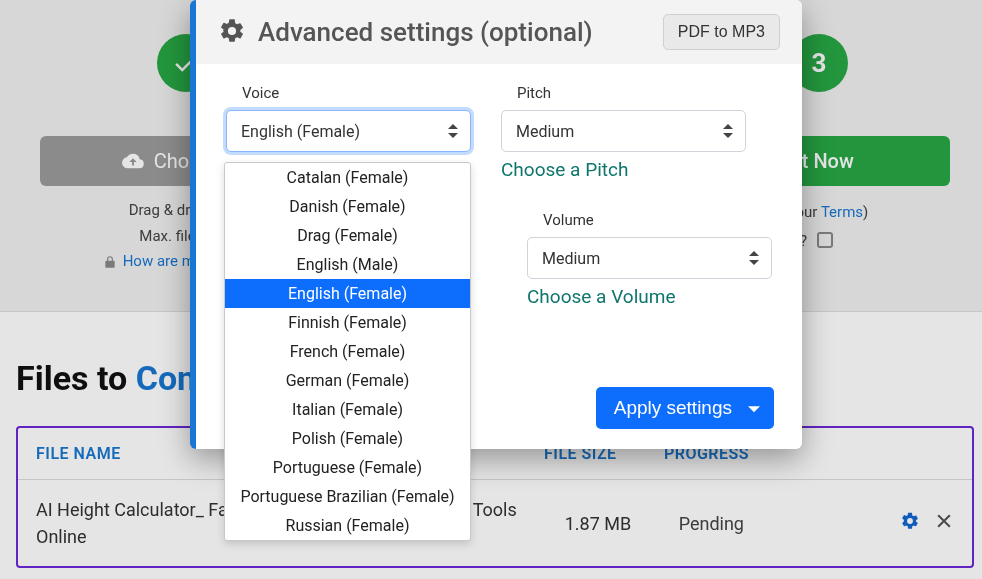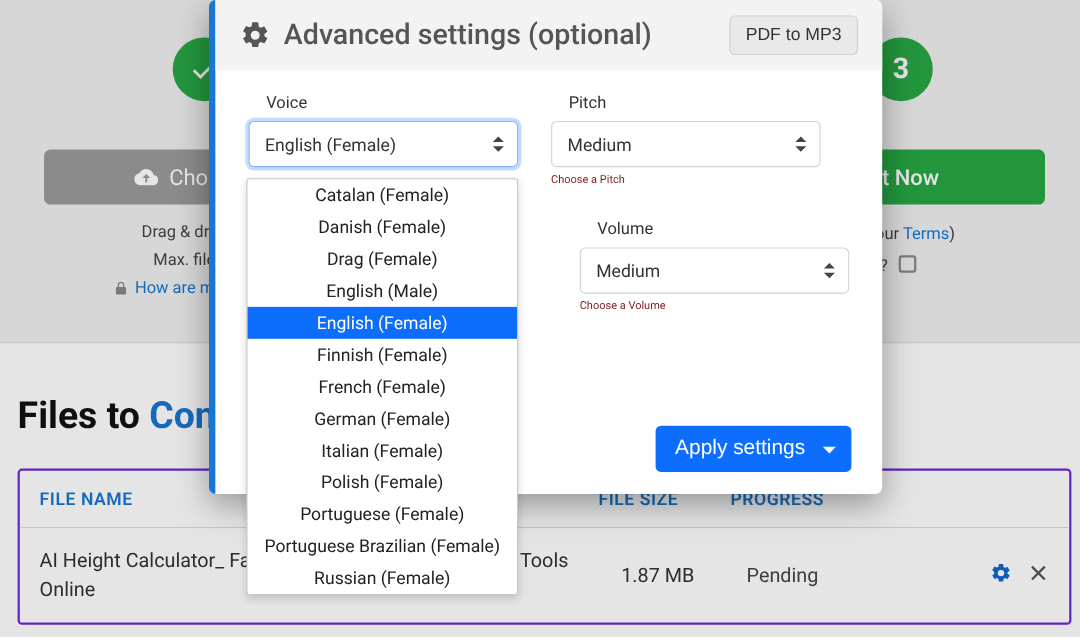--- a/index.html
+++ b/index.html
@@ -165,21 +165,20 @@
   .modal-head {
     display: flex;
     align-items: center;
     justify-content: space-between;
     padding: 14px 22px;
     background: #f3f3f3;
     border-top-right-radius: 6px;
   }
   .modal-title {
     display: flex;
-    align-items: center;
     gap: 12px;
     font-size: 26px;
     font-weight: 500;
     color: #555;
   }
   .modal-title svg { width:28px; height:28px; fill:#555; }
   .pdf-mp3-btn {
     background: #e9e9e9;
     border: 1px solid #d0d0d0;
     border-radius: 5px;
@@ -234,22 +233,22 @@
     border-bottom:5px solid currentColor;
   }
   .select-caret::after {
     content:"";
     position:absolute; bottom:0; left:0;
     border-left:5px solid transparent;
     border-right:5px solid transparent;
     border-top:5px solid currentColor;
   }
   .help-text {
-    color: #7f1d1d;
-    font-size: 10px;
+    color: #0f766e;
+    font-size: 19px;
     margin-top: 6px;
   }
   .modal-foot {
     position: absolute;
     right: 28px;
     bottom: 20px;
   }
   .apply-btn {
     background: #0d6efd;
     color: #fff;

